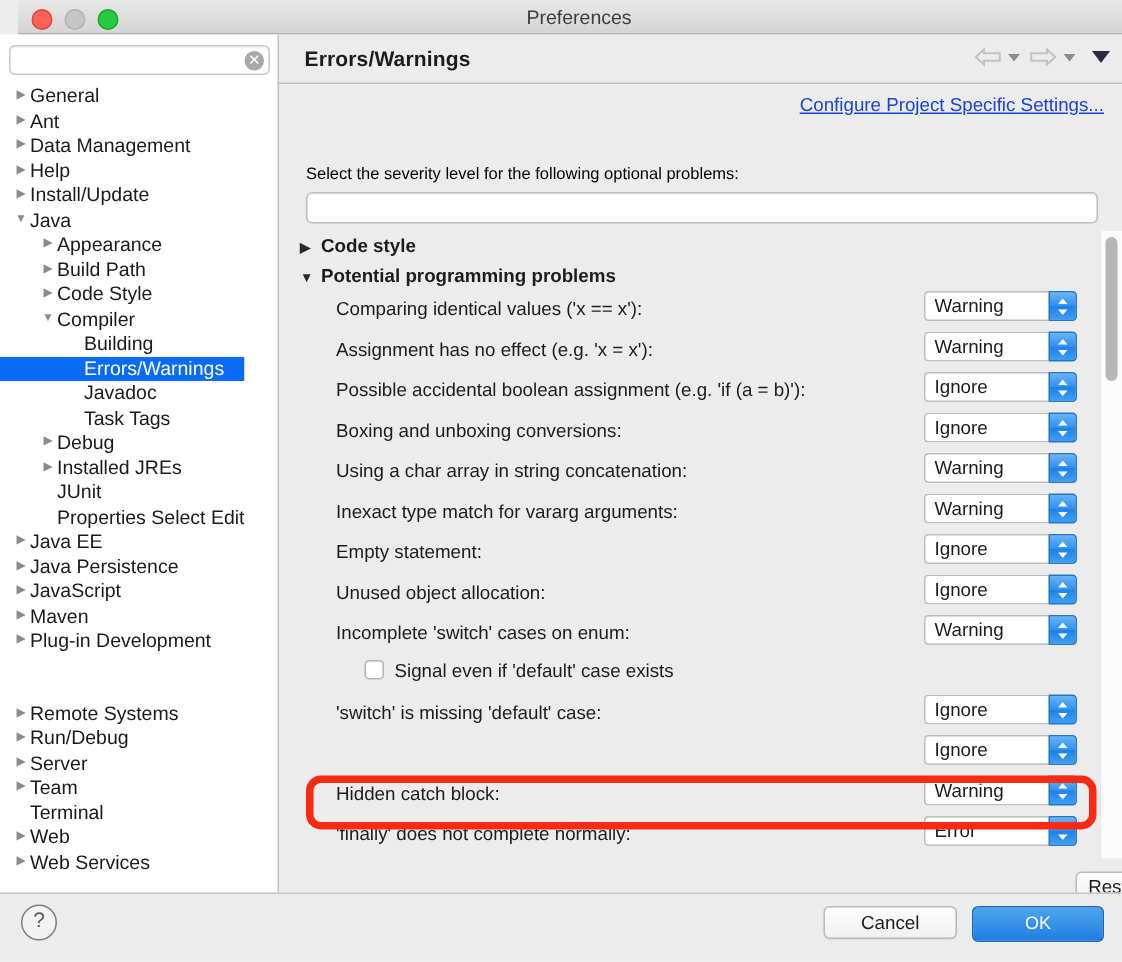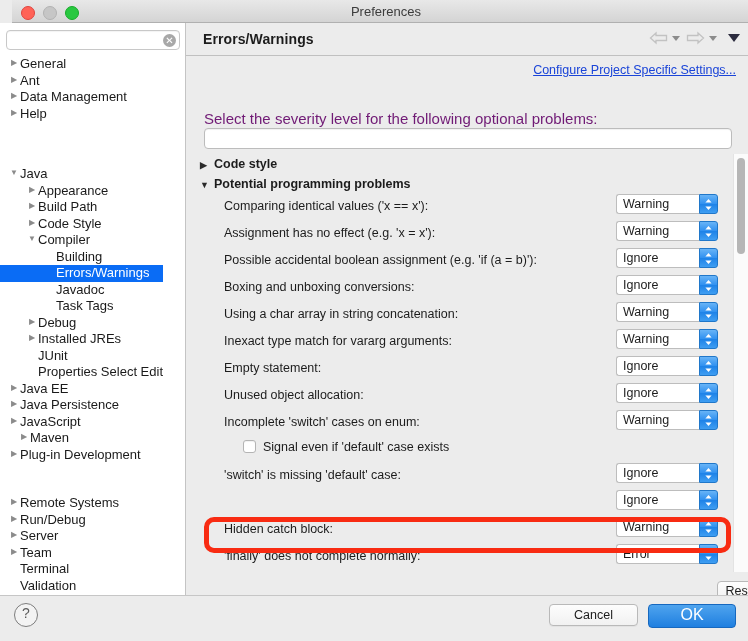--- a/index.html
+++ b/index.html
@@ -116,21 +116,21 @@
     border-top: 8px solid #2b2b3e; margin-left: 5px;
   }
 
   .config-link {
     position: absolute; right: 12px; top: 40px;
     font-size: 12.5px; color: #1a44d8;
     text-decoration: underline; cursor: pointer;
   }
   .severity-label {
     position: absolute; left: 18px; top: 87px;
-    font-size: 15px; color: #701a75;
+    font-size: 11px; color: #000000;
   }
   .filter-box {
     position: absolute; left: 18px; top: 105px; width: 528px; height: 21px;
     box-sizing: border-box;
     border: 1px solid #bcbcbc; border-radius: 4px; background: #fff;
     font-size: 12px; padding: 0 6px;
     font-family: "Liberation Sans", sans-serif; outline: none;
     box-shadow: inset 0 1px 1px rgba(0,0,0,0.06);
   }
 
@@ -246,21 +246,21 @@
   }
   .cancel-btn {
     position: absolute; left: 549px; top: 604px;
     width: 89px; height: 22px; line-height: 20px;
   }
   .ok-btn {
     position: absolute; left: 648px; top: 604px;
     width: 86px; height: 22px; line-height: 20px;
     background: linear-gradient(to bottom, #4fa4ee 0%, #1f7fe0 100%);
     border: 1px solid #1668bf; color: #ffffff;
-    border-radius: 4px; font-size: 16px;
+    border-radius: 4px; font-size: 12px;
     font-family: "Liberation Sans", sans-serif;
     text-align: center; cursor: pointer;
   }
 </style>
 </head>
 <body>
 
 <div id="app">
 
   <div class="titlebar">
@@ -275,44 +275,44 @@
   <div class="sidebar">
     <div class="search-wrap">
       <input class="search-input" type="text" placeholder="" style="">
       <div class="clear-btn">✕</div>
     </div>
     <div class="tree" id="tree">
         <div class="tree-item" style="padding-left: 8px;"><span class="tw">▶</span><span class="lbl">General</span></div>
         <div class="tree-item" style="padding-left: 8px;"><span class="tw">▶</span><span class="lbl">Ant</span></div>
         <div class="tree-item" style="padding-left: 8px;"><span class="tw">▶</span><span class="lbl">Data Management</span></div>
         <div class="tree-item" style="padding-left: 8px;"><span class="tw">▶</span><span class="lbl">Help</span></div>
-        <div class="tree-item" style="padding-left: 8px; margin-top: 44px;"><span class="tw">▼</span><span class="lbl">Java</span></div>
+        <div class="tree-item" style="padding-left: 8px;"><span class="tw">▶</span><span class="lbl">Install/Update</span></div>
+        <div class="tree-item" style="padding-left: 8px;"><span class="tw">▼</span><span class="lbl">Java</span></div>
         <div class="tree-item" style="padding-left: 26px;"><span class="tw">▶</span><span class="lbl">Appearance</span></div>
         <div class="tree-item" style="padding-left: 26px;"><span class="tw">▶</span><span class="lbl">Build Path</span></div>
         <div class="tree-item" style="padding-left: 26px;"><span class="tw">▶</span><span class="lbl">Code Style</span></div>
         <div class="tree-item" style="padding-left: 26px;"><span class="tw">▼</span><span class="lbl">Compiler</span></div>
         <div class="tree-item" style="padding-left: 44px;"><span class="tw none"></span><span class="lbl">Building</span></div>
         <div class="tree-item sel" style="padding-left: 44px;"><span class="tw none"></span><span class="lbl">Errors/Warnings</span></div>
         <div class="tree-item" style="padding-left: 44px;"><span class="tw none"></span><span class="lbl">Javadoc</span></div>
         <div class="tree-item" style="padding-left: 44px;"><span class="tw none"></span><span class="lbl">Task Tags</span></div>
         <div class="tree-item" style="padding-left: 26px;"><span class="tw">▶</span><span class="lbl">Debug</span></div>
         <div class="tree-item" style="padding-left: 26px;"><span class="tw">▶</span><span class="lbl">Installed JREs</span></div>
         <div class="tree-item" style="padding-left: 26px;"><span class="tw none"></span><span class="lbl">JUnit</span></div>
         <div class="tree-item" style="padding-left: 26px;"><span class="tw none"></span><span class="lbl">Properties Select Editor</span></div>
         <div class="tree-item" style="padding-left: 8px;"><span class="tw">▶</span><span class="lbl">Java EE</span></div>
         <div class="tree-item" style="padding-left: 8px;"><span class="tw">▶</span><span class="lbl">Java Persistence</span></div>
         <div class="tree-item" style="padding-left: 8px;"><span class="tw">▶</span><span class="lbl">JavaScript</span></div>
-        <div class="tree-item" style="padding-left: 8px; margin-left: 10px;"><span class="tw">▶</span><span class="lbl">Maven</span></div>
+        <div class="tree-item" style="padding-left: 8px;"><span class="tw">▶</span><span class="lbl">Maven</span></div>
         <div class="tree-item" style="padding-left: 8px;"><span class="tw">▶</span><span class="lbl">Plug-in Development</span></div>
         <div class="tree-item" style="padding-left: 8px; margin-top: 32px;"><span class="tw">▶</span><span class="lbl">Remote Systems</span></div>
         <div class="tree-item" style="padding-left: 8px;"><span class="tw">▶</span><span class="lbl">Run/Debug</span></div>
         <div class="tree-item" style="padding-left: 8px;"><span class="tw">▶</span><span class="lbl">Server</span></div>
         <div class="tree-item" style="padding-left: 8px;"><span class="tw">▶</span><span class="lbl">Team</span></div>
         <div class="tree-item" style="padding-left: 8px;"><span class="tw none"></span><span class="lbl">Terminal</span></div>
-        <div class="tree-item" style="padding-left: 8px;"><span class="tw none"></span><span class="lbl">Validation</span></div>
         <div class="tree-item" style="padding-left: 8px;"><span class="tw">▶</span><span class="lbl">Web</span></div>
         <div class="tree-item" style="padding-left: 8px;"><span class="tw">▶</span><span class="lbl">Web Services</span></div>
       </div>
   </div>
 
   <div class="main">
 
     <div class="page-header">
       <div class="page-title">Errors/Warnings</div>
       <div class="nav-tools">

